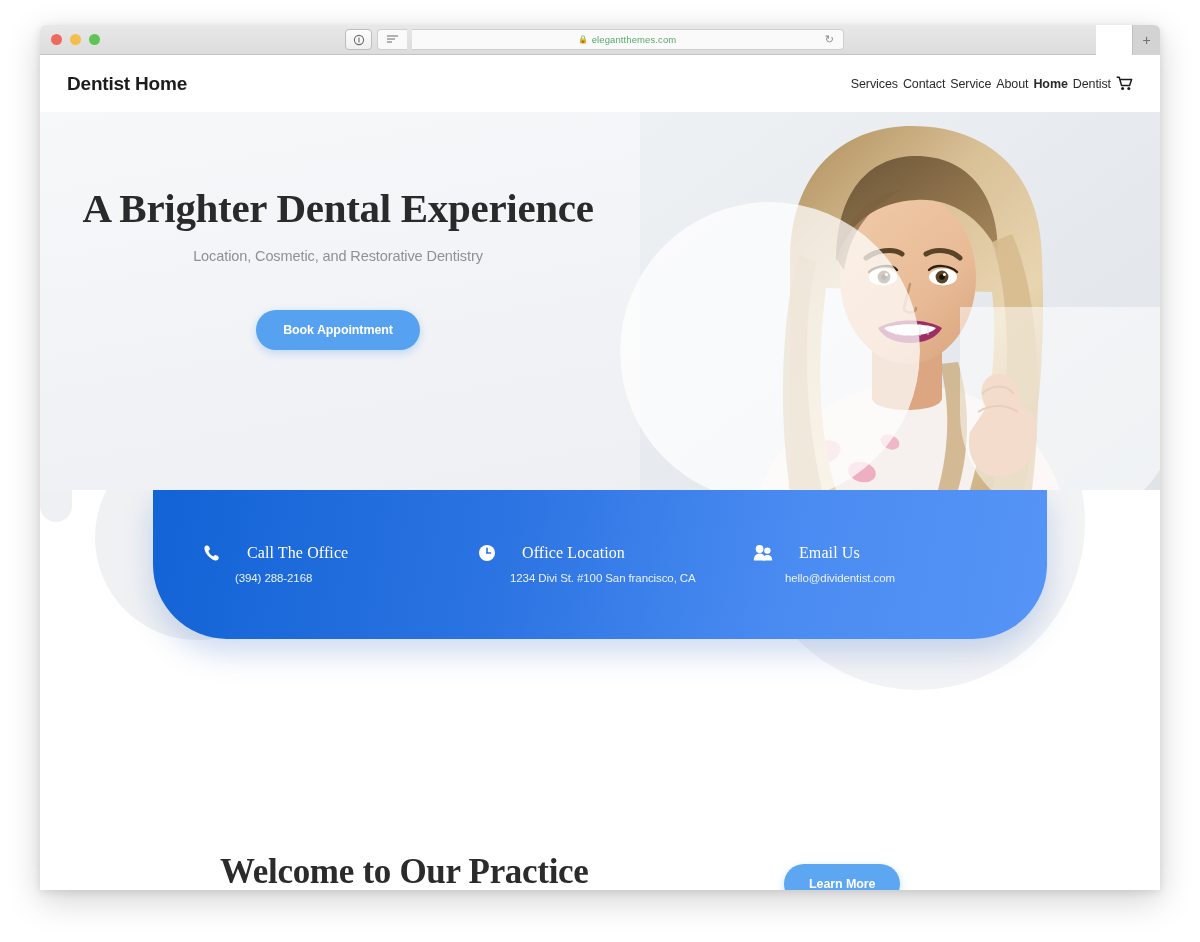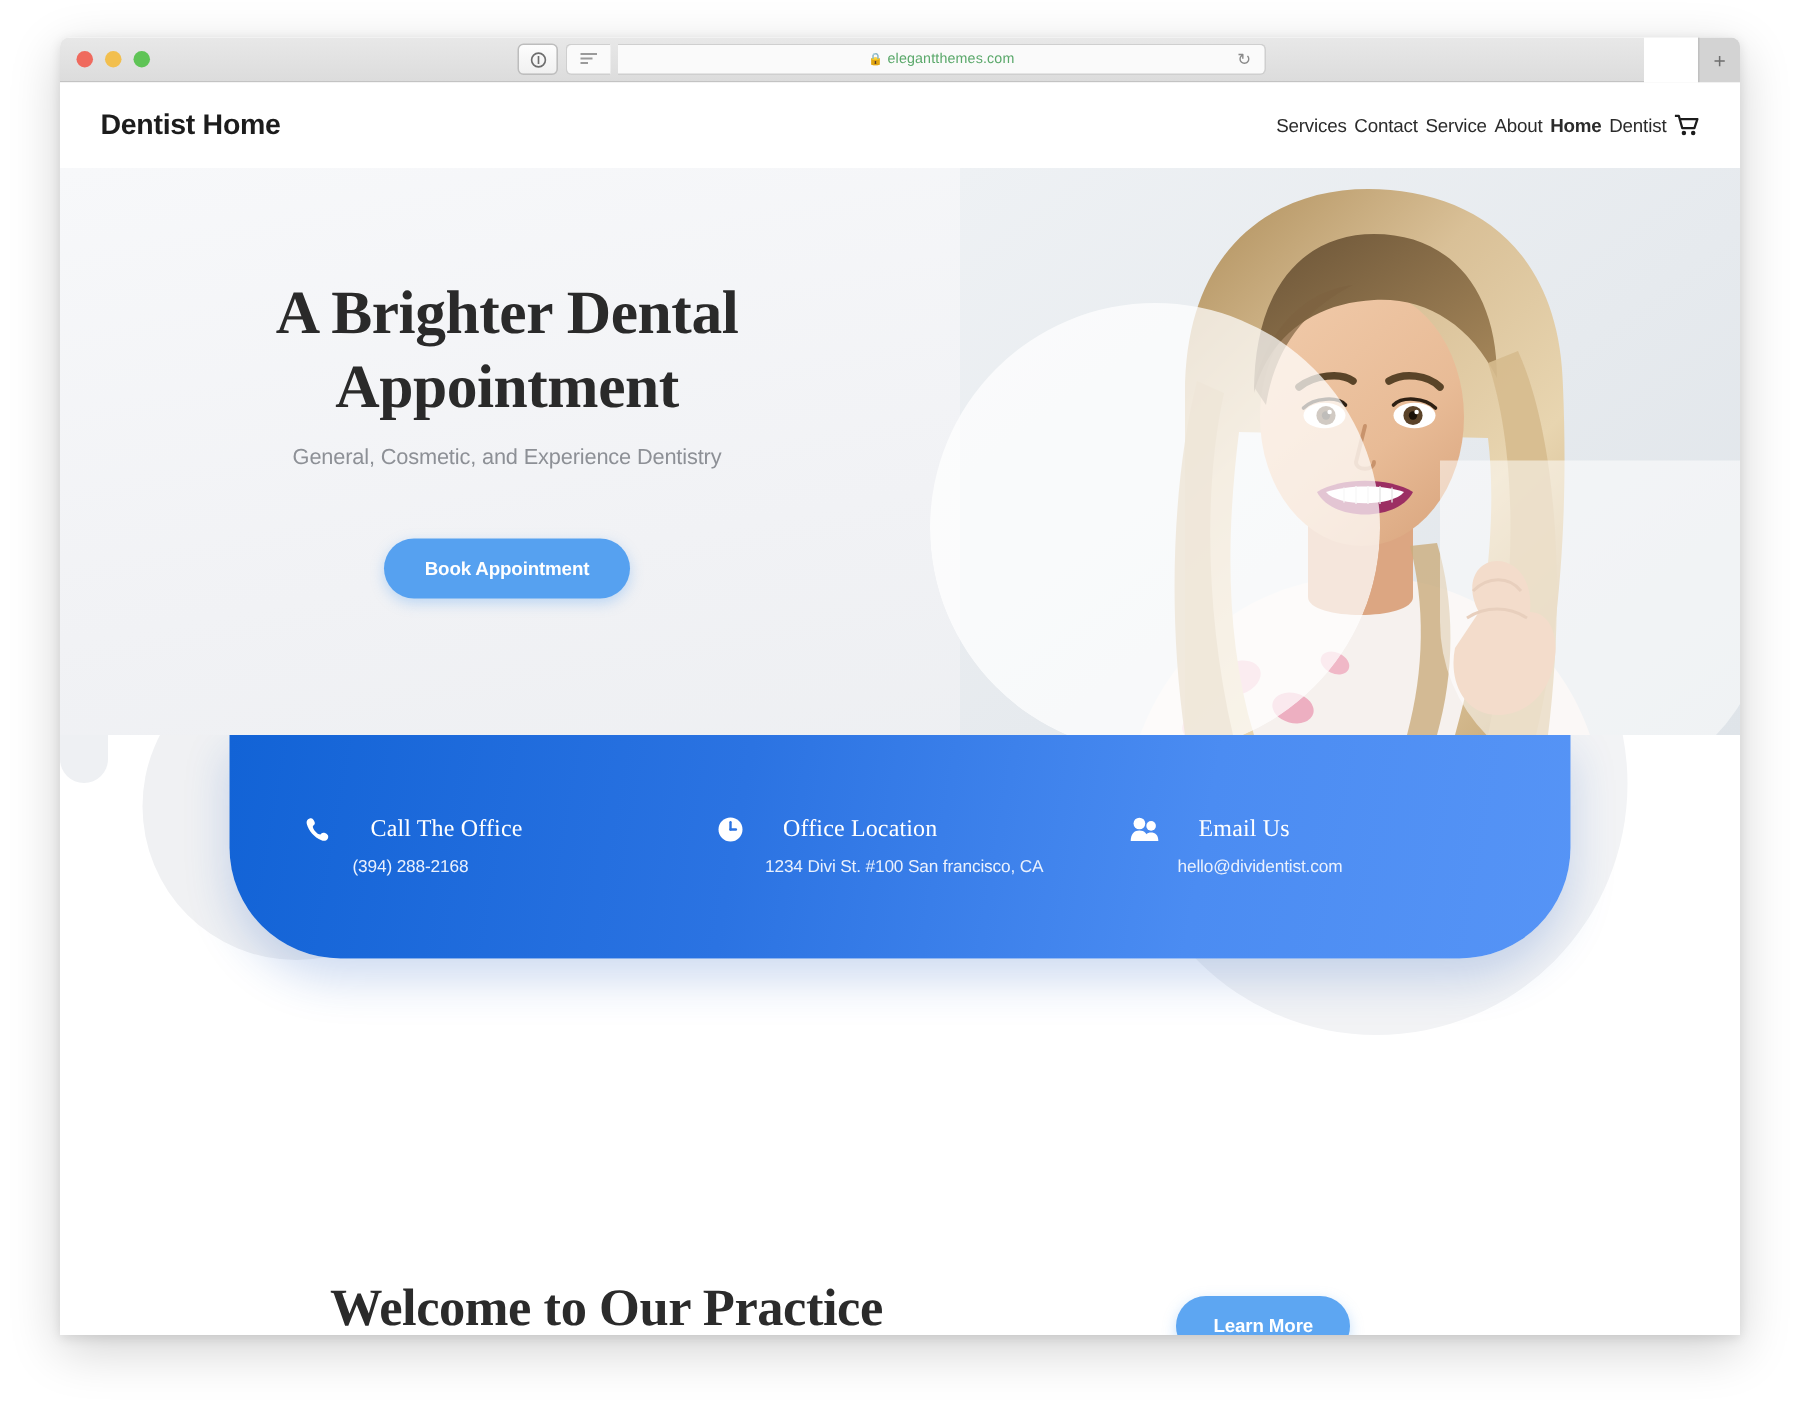--- a/index.html
+++ b/index.html
@@ -458,22 +458,22 @@
           <path d="M338 300 C350 292 366 292 378 300" stroke="#cf9b76" stroke-width="2" fill="none"></path>
 
           <path d="M318 250 C330 290 330 336 318 378 L298 378 C310 334 310 290 300 252 Z" fill="#caad7d" opacity="0.8"></path>
         </svg>
       </div>
 
       <div class="arc-left"></div>
       <div class="arc-right"></div>
 
       <div class="hero-copy">
-        <h1 class="hero-title">A Brighter Dental Appointment</h1>
-        <p class="hero-sub">General, Cosmetic, and Experience Dentistry</p>
+        <h1 class="hero-title">A Brighter Dental Experience</h1>
+        <p class="hero-sub">Location, Cosmetic, and Restorative Dentistry</p>
         <button class="btn-pill">Book Appointment</button>
       </div>
     </section>
 
     <section class="band-section">
       <div class="deco-circle deco-left"></div>
       <div class="deco-circle deco-right"></div>
       <div class="deco-small"></div>
 
       <div class="info-band">

